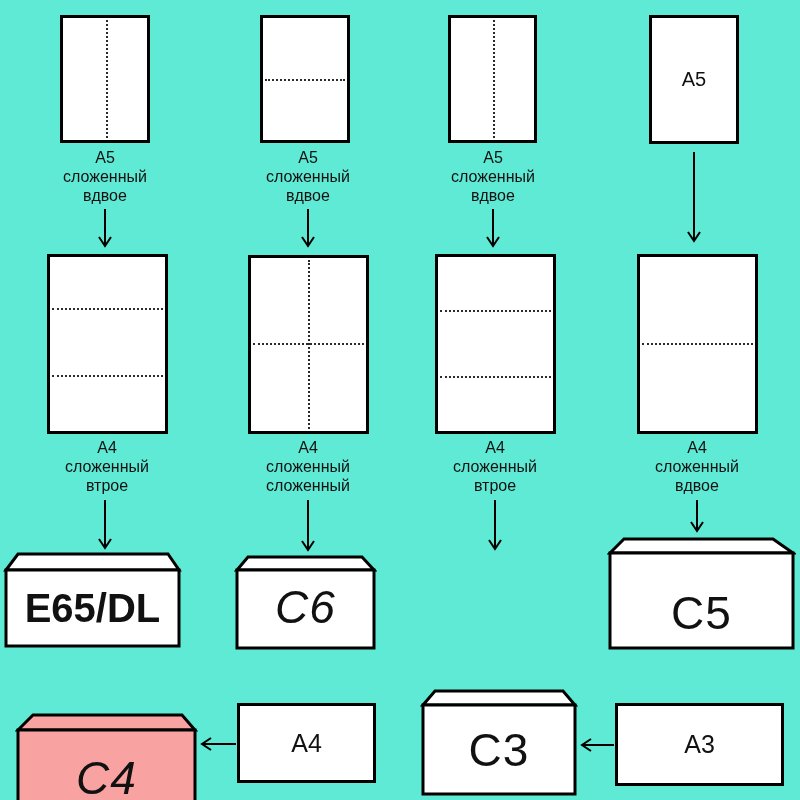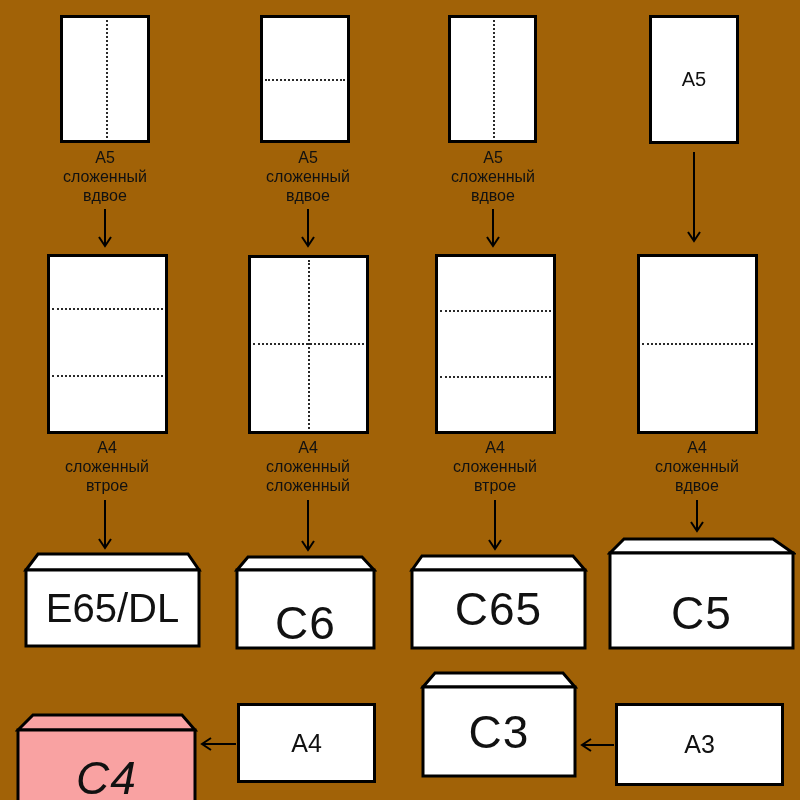--- a/index.html
+++ b/index.html
@@ -1,19 +1,19 @@
 <!DOCTYPE html>
 <html style="--accent: #f9a2a2;"><head>
 <meta charset="utf-8">
 <style>
   html, body { margin: 0; padding: 0; background: #ffffff; }
   #canvas {
     position: relative;
     width: 800px; height: 800px;
-    background: #a16207;
+    background: #5eead4;
     font-family: "Liberation Sans", sans-serif;
     color: #111;
     overflow: hidden;
   }
   .sheet {
     position: absolute;
     background: #fff;
     border: 3px solid #000;
     box-sizing: border-box;
   }
@@ -119,43 +119,36 @@
     <div>А4</div>
     <div>сложенный</div>
     <div>втрое</div>
   </div>
   <div class="caption" style="left:612px; top:438px;">
     <div>А4</div>
     <div>сложенный</div>
     <div>вдвое</div>
   </div>
 
-  <div class="envelope" style="left:23px; top:551px;">
+  <div class="envelope" style="left:3px; top:551px;font-weight:bold;">
     <svg width="179" height="99" viewBox="0 0 179 99">
       <polygon class="env-shape" points="3,19 15,3 165,3 176,19"></polygon>
       <rect class="env-shape" x="3" y="19" width="173" height="76"></rect>
     </svg>
     <div class="env-label small" style="top:19px; height:76px;">E65/DL</div>
   </div>
 
   <div class="envelope" style="left:234px; top:554px;">
     <svg width="143" height="97" viewBox="0 0 143 97">
       <polygon class="env-shape" points="3,16 14,3 128,3 140,16"></polygon>
       <rect class="env-shape" x="3" y="16" width="137" height="78"></rect>
     </svg>
-    <div class="env-label" style="top:20px; height:98px;">C6</div>
+    <div class="env-label" style="top:4px; height:98px;font-style:italic;">C6</div>
   </div>
 
-  <div class="envelope" style="left:409px; top:553px;">
-    <svg width="179" height="98" viewBox="0 0 179 98">
-      <polygon class="env-shape" points="3,17 13,3 164,3 176,17"></polygon>
-      <rect class="env-shape" x="3" y="17" width="173" height="78"></rect>
-    </svg>
-    <div class="env-label" style="top:17px; height:78px;">C65</div>
-  </div>
 
   <div class="envelope" style="left:607px; top:536px;">
     <svg width="189" height="115" viewBox="0 0 189 115">
       <polygon class="env-shape" points="3,17 17,3 166,3 186,17"></polygon>
       <rect class="env-shape" x="3" y="17" width="183" height="95"></rect>
     </svg>
     <div class="env-label" style="top:17px; height:95px;margin-top:12px;">C5</div>
   </div>
 
   <div class="envelope" style="left:15px; top:712px;font-style:italic;">
@@ -163,21 +156,21 @@
       <polygon class="env-shape accent" points="3,18 18,3 167,3 180,18"></polygon>
       <rect class="env-shape accent" x="3" y="18" width="177" height="95"></rect>
     </svg>
     <div class="env-label" style="top:18px; height:95px;">C4</div>
   </div>
 
   <div class="sheet" style="left:237px; top:703px; width:139px; height:80px;">
     <div class="src-label">А4</div>
   </div>
 
-  <div class="envelope" style="left:420px; top:670px;">
+  <div class="envelope" style="left:420px; top:688px;">
     <svg width="158" height="112" viewBox="0 0 158 112">
       <polygon class="env-shape" points="3,17 15,3 143,3 155,17"></polygon>
       <rect class="env-shape" x="3" y="17" width="152" height="89"></rect>
     </svg>
     <div class="env-label" style="top:17px; height:89px;">C3</div>
   </div>
 
   <div class="sheet" style="left:615px; top:703px; width:169px; height:83px;">
     <div class="src-label">А3</div>
   </div>

